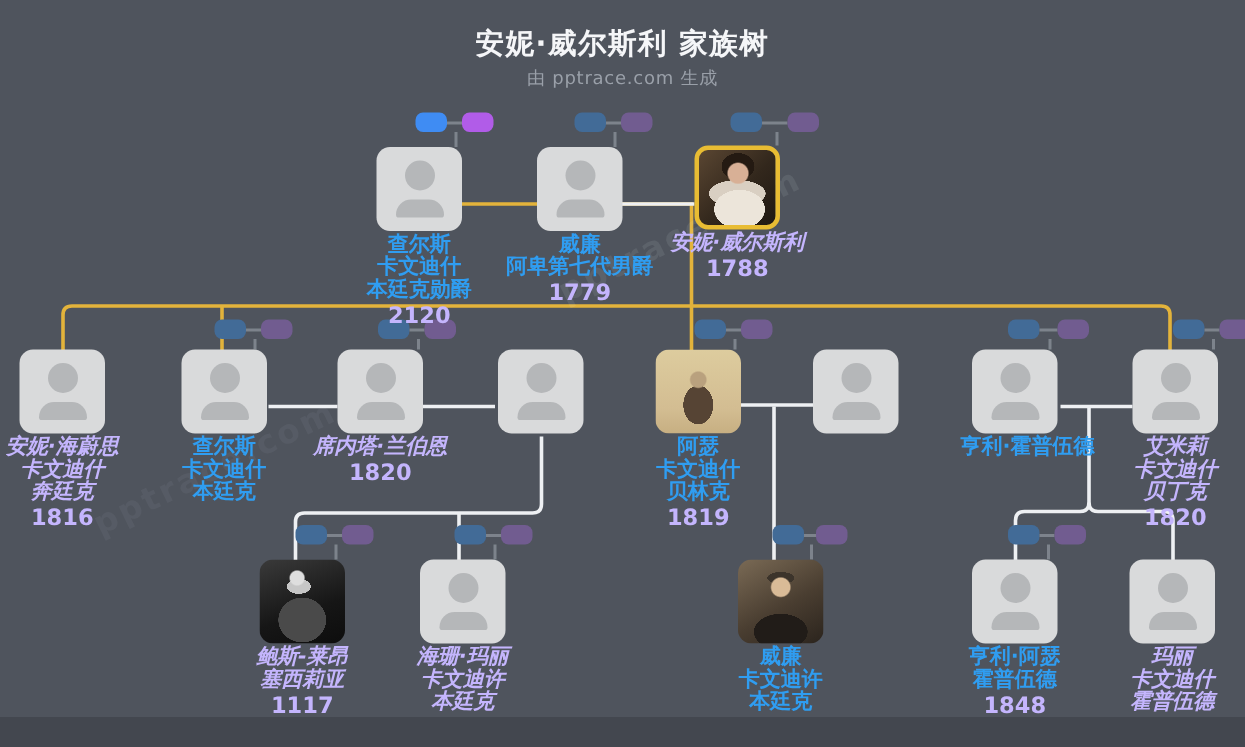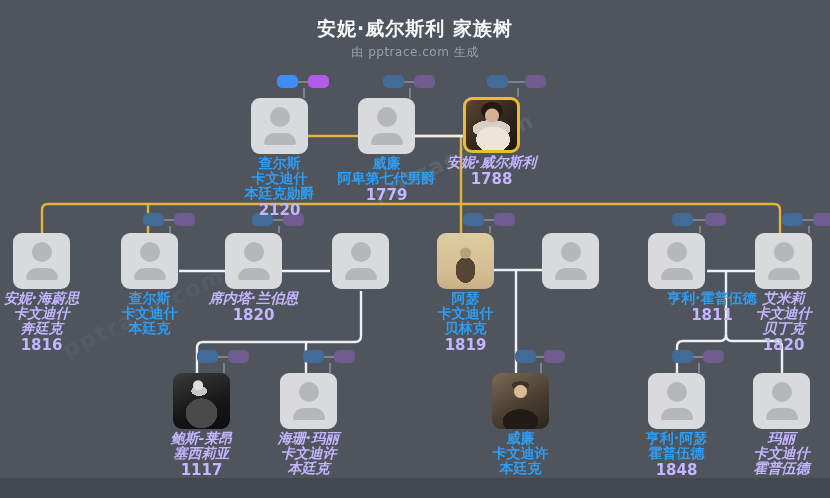--- a/index.html
+++ b/index.html
@@ -259,23 +259,22 @@
         <div class="year">1819</div>
       </div>
       <div class="node placeholder" style="left: 542px; top: 233px;">
         <div class="avatar-head"></div>
         <div class="avatar-body"></div>
       </div>
       <div class="node placeholder" style="left: 648px; top: 233px;">
         <div class="avatar-head"></div>
         <div class="avatar-body"></div>
       </div>
-      <div class="label" style="left: 647px; top: 291px;">
+      <div class="label" style="left: 620px; top: 291px;">
         <div class="nline male">亨利·霍普伍德</div>
-        <div class="year">1811</div>
       </div>
       <div class="node placeholder" style="left: 755px; top: 233px;">
         <div class="avatar-head"></div>
         <div class="avatar-body"></div>
       </div>
       <div class="label" style="left: 718.5px; top: 291px;">
         <div class="nline female">艾米莉</div>
         <div class="nline female">卡文迪什</div>
         <div class="nline female">贝丁克</div>
         <div class="year">1820</div>

